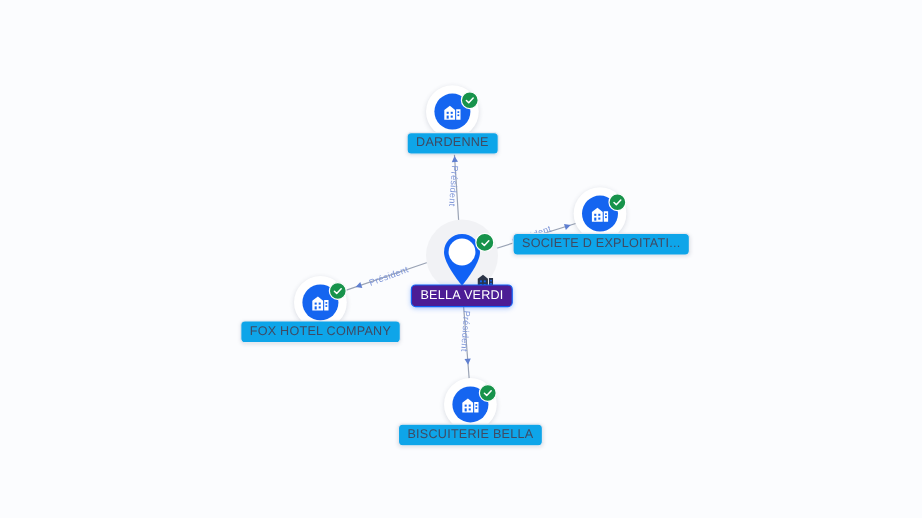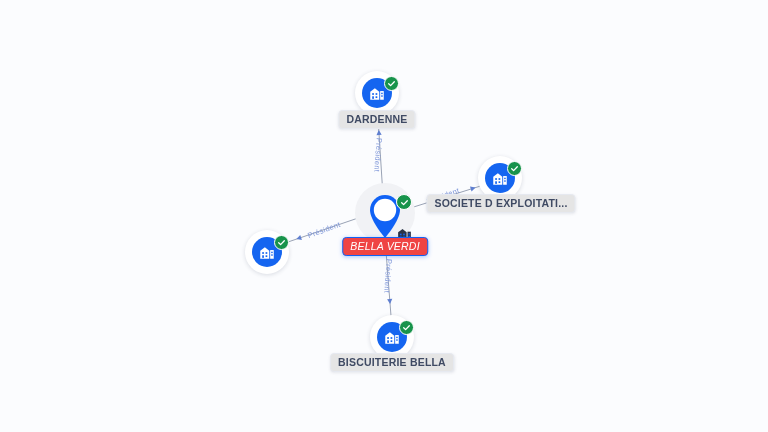--- a/index.html
+++ b/index.html
@@ -114,35 +114,33 @@
   }
 
   
   .node-label {
     position: absolute;
     transform: translateX(-50%);
     white-space: nowrap;
     font-size: 10.5px;
     letter-spacing: 0.2px;
     color: #3f4a63;
-    background: #e5e5e5;
+    background: #0ea5e9;
     border: 1px solid #e6e9f0;
     border-radius: 4px;
     padding: 3px 7px 3px 7px;
     box-shadow: 0 1px 3px rgba(38,50,80,0.10);
     line-height: 11px;
-    font-weight: bold;
   }
   .node-label.selected {
-    background: #ef4444;
+    background: #4c1d95;
     border-color: #1062f5;
     color: #ffffff;
     box-shadow: 0 1px 4px rgba(16,98,245,0.35);
     font-weight: normal;
-    font-style: italic;
   }
 
   
   .edge-label {
     position: absolute;
     font-size: 7.5px;
     color: #7d95d8;
     white-space: nowrap;
     transform-origin: 50% 50%;
     letter-spacing: 0.3px;
@@ -273,15 +271,16 @@
         </div>
       </div>
     </div>
 
 <div class="edge-label" style="left: 378px; top: 155px; transform: translate(-50%, -50%) rotate(94deg);">Président</div>
     <div class="edge-label" style="left: 443px; top: 196px; transform: translate(-50%, -50%) rotate(-20deg);">Président</div>
     <div class="edge-label" style="left: 324px; top: 230px; transform: translate(-50%, -50%) rotate(-20deg);">Président</div>
     <div class="edge-label" style="left: 388px; top: 276px; transform: translate(-50%, -50%) rotate(94deg);">Président</div>
     <div class="node-label" style="left: 377px; top: 110px;">DARDENNE</div>
     <div class="node-label" style="left: 501px; top: 194px;">SOCIETE D EXPLOITATI...</div>
+    <div class="node-label" style="left: 267px; top: 267px;">FOX HOTEL COMPANY</div>
     <div class="node-label" style="left: 392px; top: 353px;">BISCUITERIE BELLA</div>
     <div class="node-label selected" style="left: 385px; top: 237px;">BELLA VERDI</div>
   </div>
 
 </body></html>

